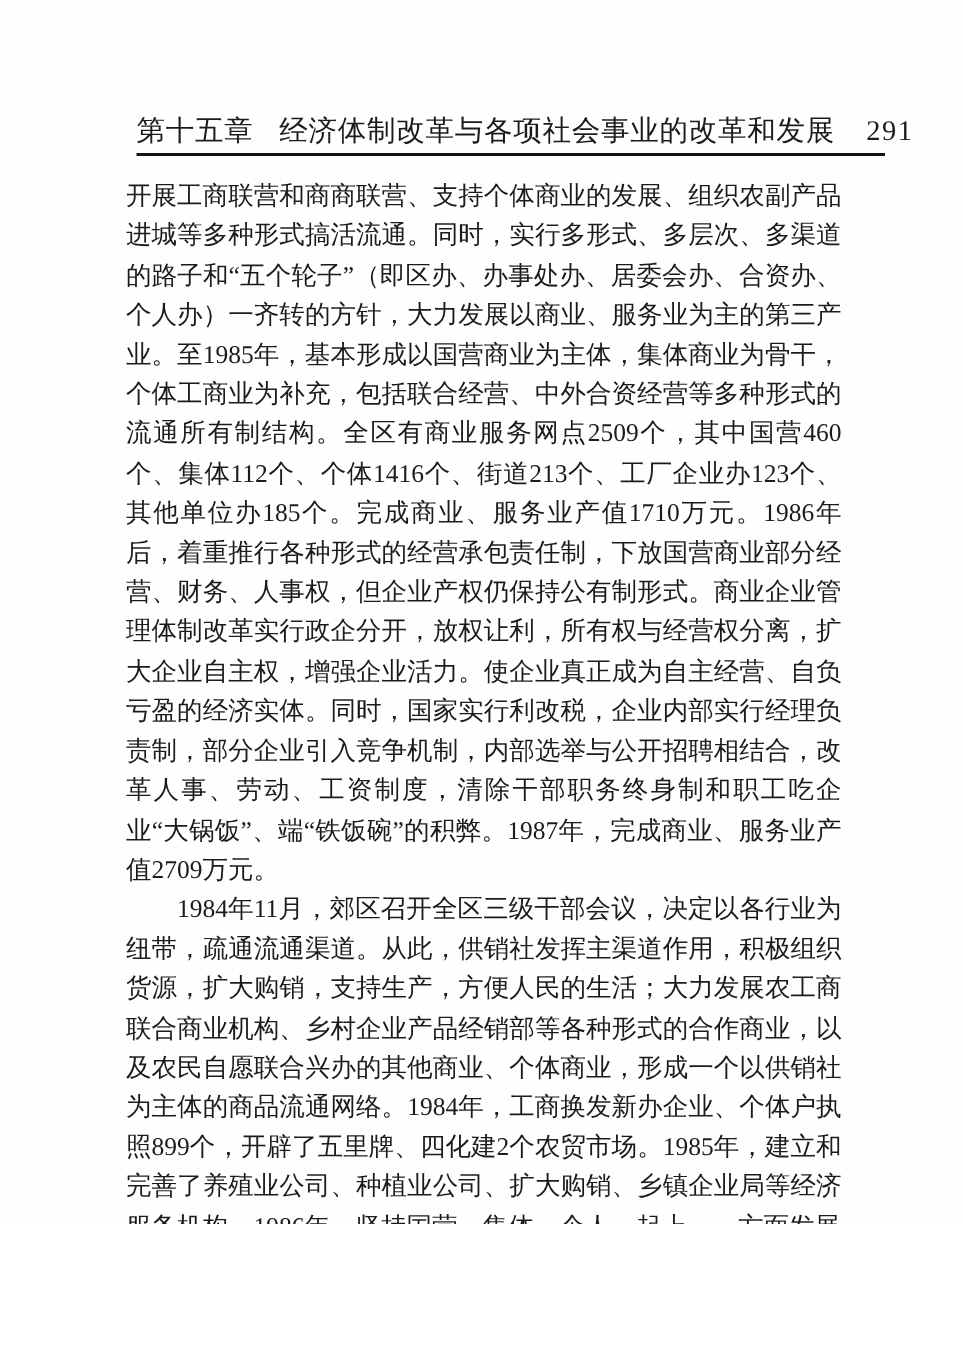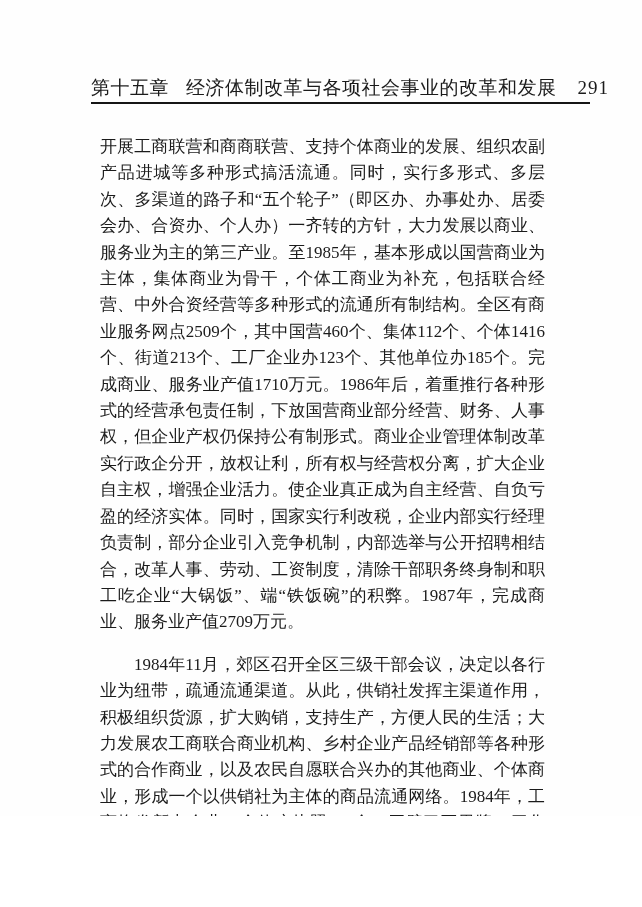--- a/index.html
+++ b/index.html
@@ -42,21 +42,21 @@
     position: absolute;
     top: 118px;
     left: 84px;
     width: 477px;
     font-size: 17px;
     line-height: 26.4px;
     text-align: justify;
     text-justify: inter-character;
   }
   .para {
-    margin: 16px;
+    margin: 0;
     padding: 0;
   }
   .para.indent {
     text-indent: 2em;
   }
 </style>
 </head>
 <body>
 
 <div class="page">

